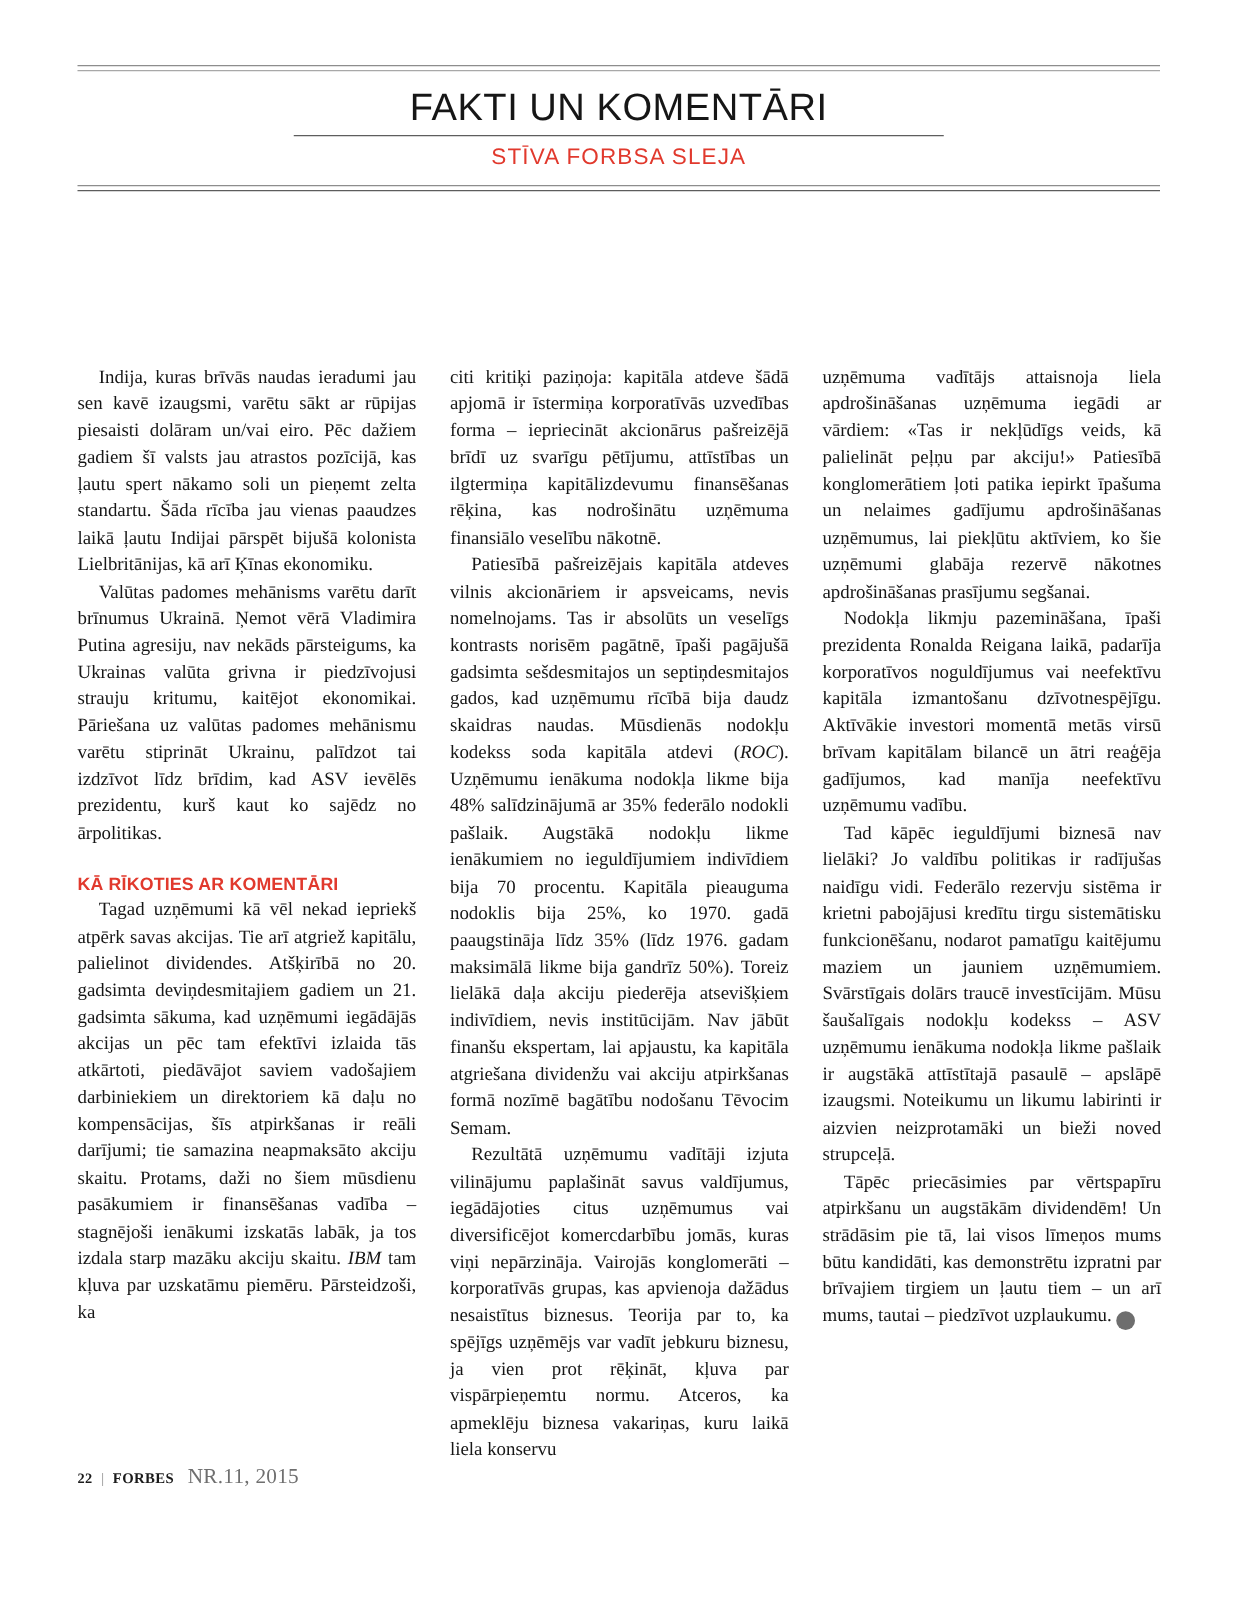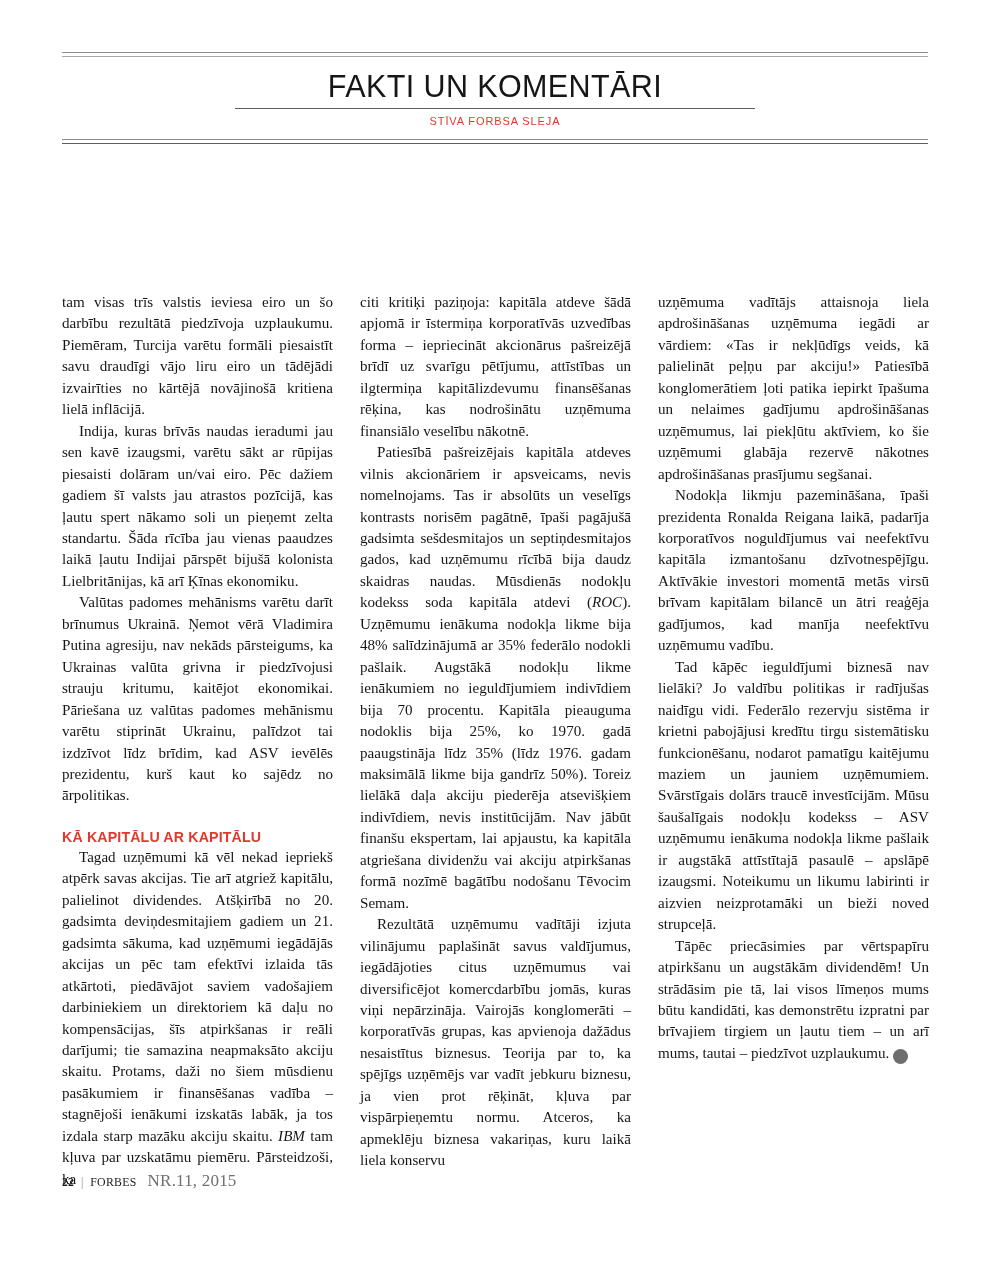--- a/index.html
+++ b/index.html
@@ -56,21 +56,21 @@
     padding-bottom: 6px;
   }
   .masthead-divider {
     width: 520px;
     height: 0;
     border-top: 1px solid #5e5e5e;
     margin: 0 auto 6px auto;
   }
   .masthead-kicker {
     font-family: "Liberation Sans", "DejaVu Sans", sans-serif;
-    font-size: 11px;
+    font-size: 18px;
     letter-spacing: 0.9px;
     color: #e1392d;
     margin: 0;
     padding-bottom: 8px;
   }
 
   
   .columns {
     position: absolute;
     left: 62px;
@@ -144,21 +144,21 @@
     font-weight: bold;
     font-size: 11.5px;
     color: #1b1b1b;
     letter-spacing: 0.2px;
   }
   .folio-sep {
     font-size: 11.5px;
     color: #8a8a8a;
   }
   .folio-brand {
-    font-weight: normal;
+    font-weight: bold;
     font-size: 11.8px;
     color: #1b1b1b;
     letter-spacing: 0.3px;
   }
   .folio-issue {
     font-size: 17px;
     color: #6f6f6f;
     letter-spacing: 0.2px;
     margin-left: 4px;
   }
@@ -174,24 +174,23 @@
       <h1 class="masthead-title">FAKTI UN KOMENTĀRI</h1>
       <div class="masthead-divider"></div>
       <div class="masthead-kicker">STĪVA FORBSA SLEJA</div>
     </div>
     <div class="rule-double-bottom"></div>
   </div>
 
   <div class="columns">
 
     <div class="col">
-      <p class="first">tam visas trīs valstis ieviesa eiro un šo darbību rezultātā piedzīvoja uzplaukumu. Piemēram, Turcija varētu formāli piesaistīt savu draudīgi vājo liru eiro un tādējādi izvairīties no kārtējā novājinošā kritiena lielā inflācijā.</p>
       <p class="indent">Indija, kuras brīvās naudas ieradumi jau sen kavē izaugsmi, varētu sākt ar rūpijas piesaisti dolāram un/vai eiro. Pēc dažiem gadiem šī valsts jau atrastos pozīcijā, kas ļautu spert nākamo soli un pieņemt zelta standartu. Šāda rīcība jau vienas paaudzes laikā ļautu Indijai pārspēt bijušā kolonista Lielbritānijas, kā arī Ķīnas ekonomiku.</p>
       <p class="indent">Valūtas padomes mehānisms varētu darīt brīnumus Ukrainā. Ņemot vērā Vladimira Putina agresiju, nav nekāds pārsteigums, ka Ukrainas valūta grivna ir piedzīvojusi strauju kritumu, kaitējot ekonomikai. Pāriešana uz valūtas padomes mehānismu varētu stiprināt Ukrainu, palīdzot tai izdzīvot līdz brīdim, kad ASV ievēlēs prezidentu, kurš kaut ko sajēdz no ārpolitikas.</p>
-      <div class="section-head">KĀ KAPITĀLU AR KAPITĀLU</div>
+      <div class="section-head">KĀ RĪKOTIES AR KOMENTĀRI</div>
       <p class="indent"><span>Tagad uzņēmumi kā vēl nekad iepriekš atpērk savas akcijas. Tie arī atgriež kapitālu, palielinot dividendes. Atšķirībā no 20. gadsimta deviņdesmitajiem gadiem un 21. gadsimta sākuma, kad uzņēmumi iegādājās akcijas un pēc tam efektīvi izlaida tās atkārtoti, piedāvājot saviem vadošajiem darbiniekiem un direktoriem kā daļu no kompensācijas, šīs atpirkšanas ir reāli darījumi; tie samazina neapmaksāto akciju skaitu. Protams, daži no šiem mūsdienu pasākumiem ir finansēšanas vadība – stagnējoši ienākumi izskatās labāk, ja tos izdala starp mazāku akciju skaitu. </span><em>IBM</em><span> tam kļuva par uzskatāmu piemēru. Pārsteidzoši, ka</span></p>
     </div>
 
     <div class="col">
       <p class="first">citi kritiķi paziņoja: kapitāla atdeve šādā apjomā ir īstermiņa korporatīvās uzvedības forma – iepriecināt akcionārus pašreizējā brīdī uz svarīgu pētījumu, attīstības un ilgtermiņa kapitālizdevumu finansēšanas rēķina, kas nodrošinātu uzņēmuma finansiālo veselību nākotnē.</p>
       <p class="indent"><span>Patiesībā pašreizējais kapitāla atdeves vilnis akcionāriem ir apsveicams, nevis nomelnojams. Tas ir absolūts un veselīgs kontrasts norisēm pagātnē, īpaši pagājušā gadsimta sešdesmitajos un septiņdesmitajos gados, kad uzņēmumu rīcībā bija daudz skaidras naudas. Mūsdienās nodokļu kodekss soda kapitāla atdevi (</span><em>ROC</em><span>). Uzņēmumu ienākuma nodokļa likme bija 48% salīdzinājumā ar 35% federālo nodokli pašlaik. Augstākā nodokļu likme ienākumiem no ieguldījumiem indivīdiem bija 70 procentu. Kapitāla pieauguma nodoklis bija 25%, ko 1970. gadā paaugstināja līdz 35% (līdz 1976. gadam maksimālā likme bija gandrīz 50%). Toreiz lielākā daļa akciju piederēja atsevišķiem indivīdiem, nevis institūcijām. Nav jābūt finanšu ekspertam, lai apjaustu, ka kapitāla atgriešana dividenžu vai akciju atpirkšanas formā nozīmē bagātību nodošanu Tēvocim Semam.</span></p>
       <p class="indent">Rezultātā uzņēmumu vadītāji izjuta vilinājumu paplašināt savus valdījumus, iegādājoties citus uzņēmumus vai diversificējot komercdarbību jomās, kuras viņi nepārzināja. Vairojās konglomerāti – korporatīvās grupas, kas apvienoja dažādus nesaistītus biznesus. Teorija par to, ka spējīgs uzņēmējs var vadīt jebkuru biznesu, ja vien prot rēķināt, kļuva par vispārpieņemtu normu. Atceros, ka apmeklēju biznesa vakariņas, kuru laikā liela konservu</p>
     </div>
 
     <div class="col">

